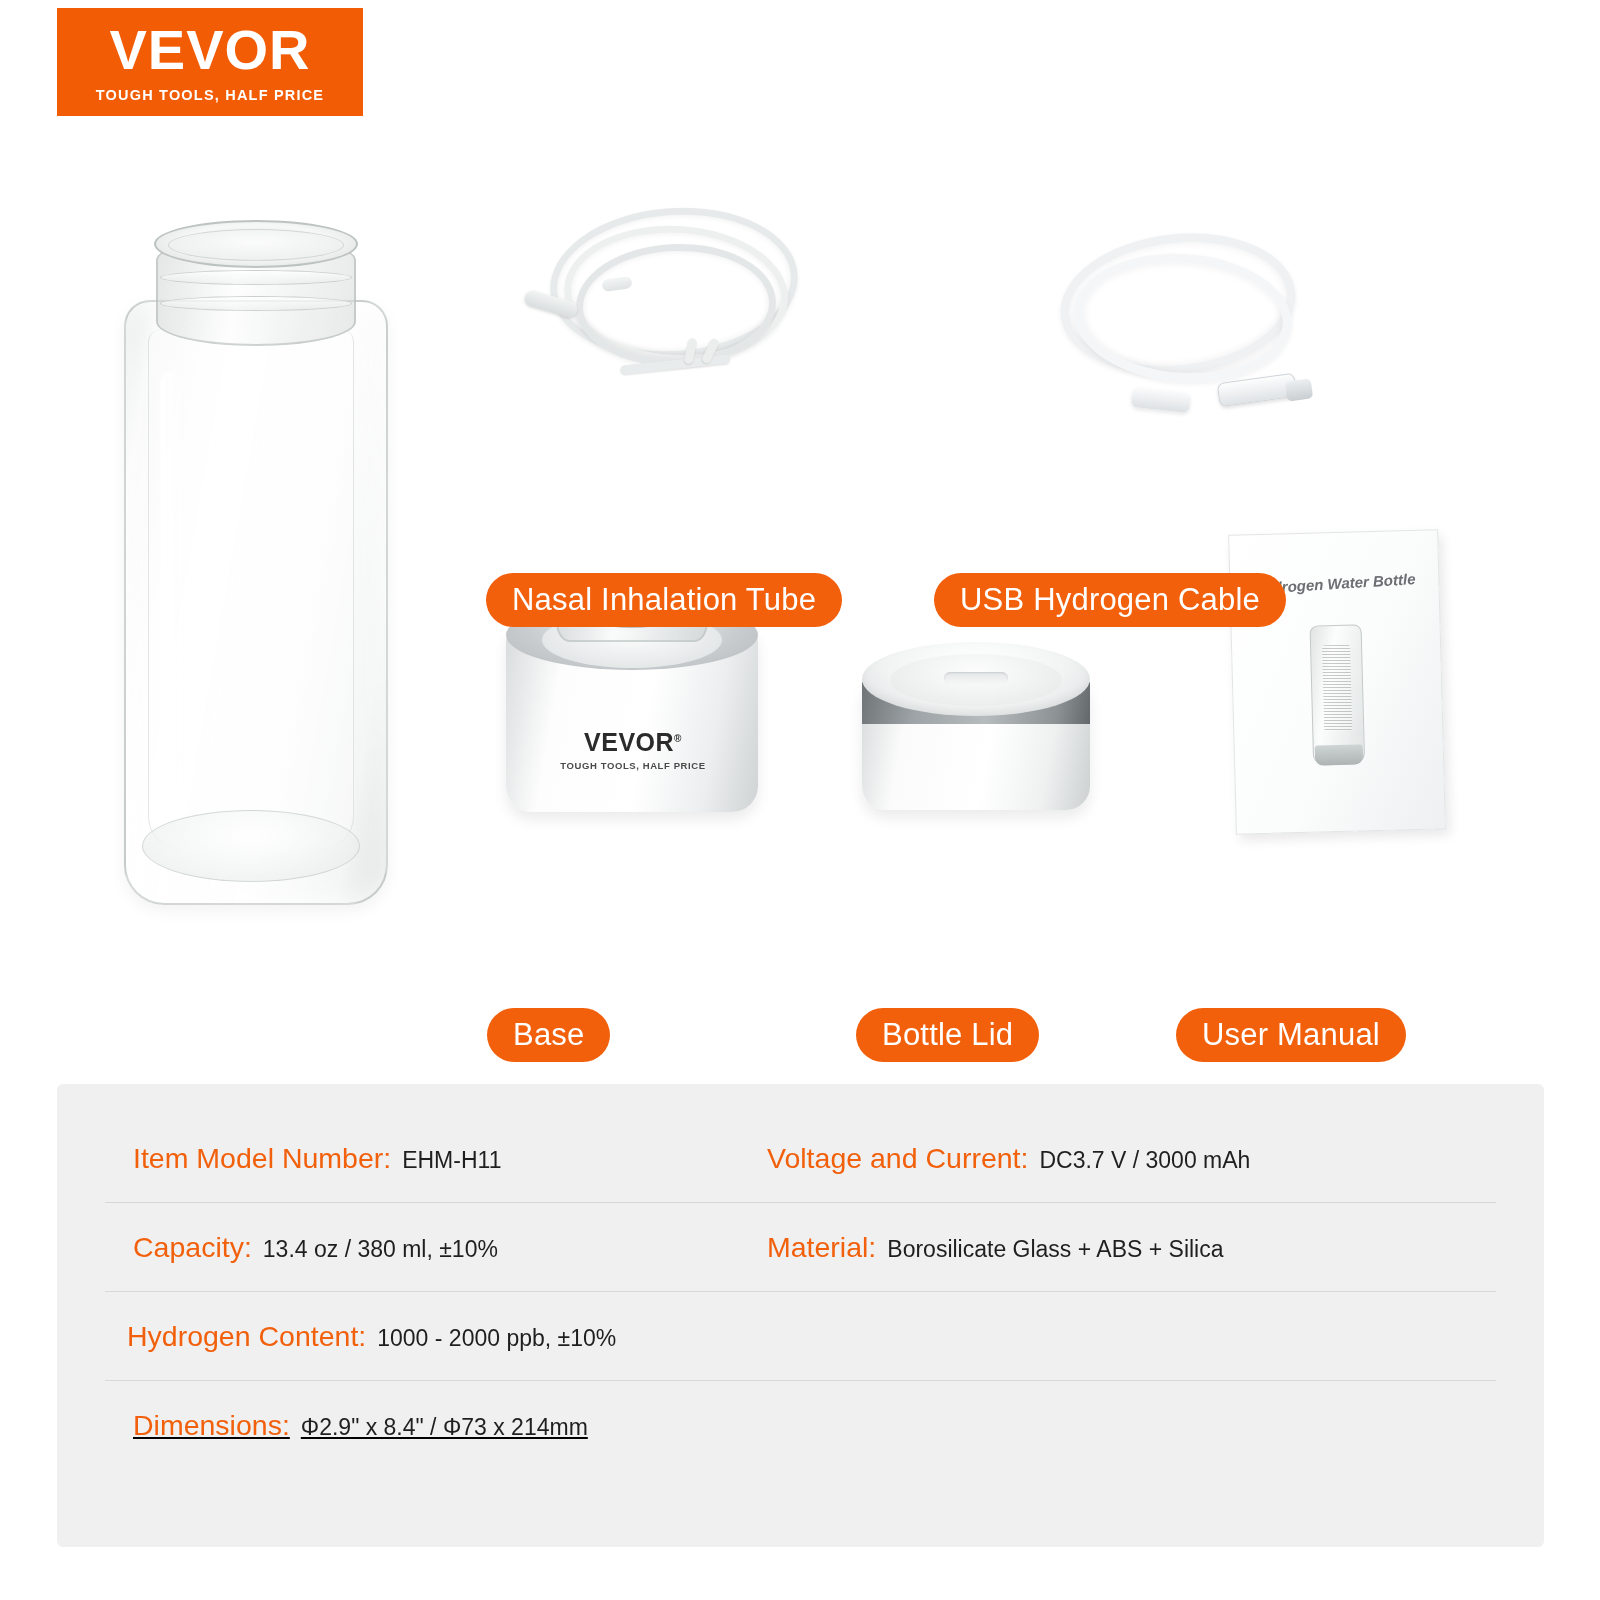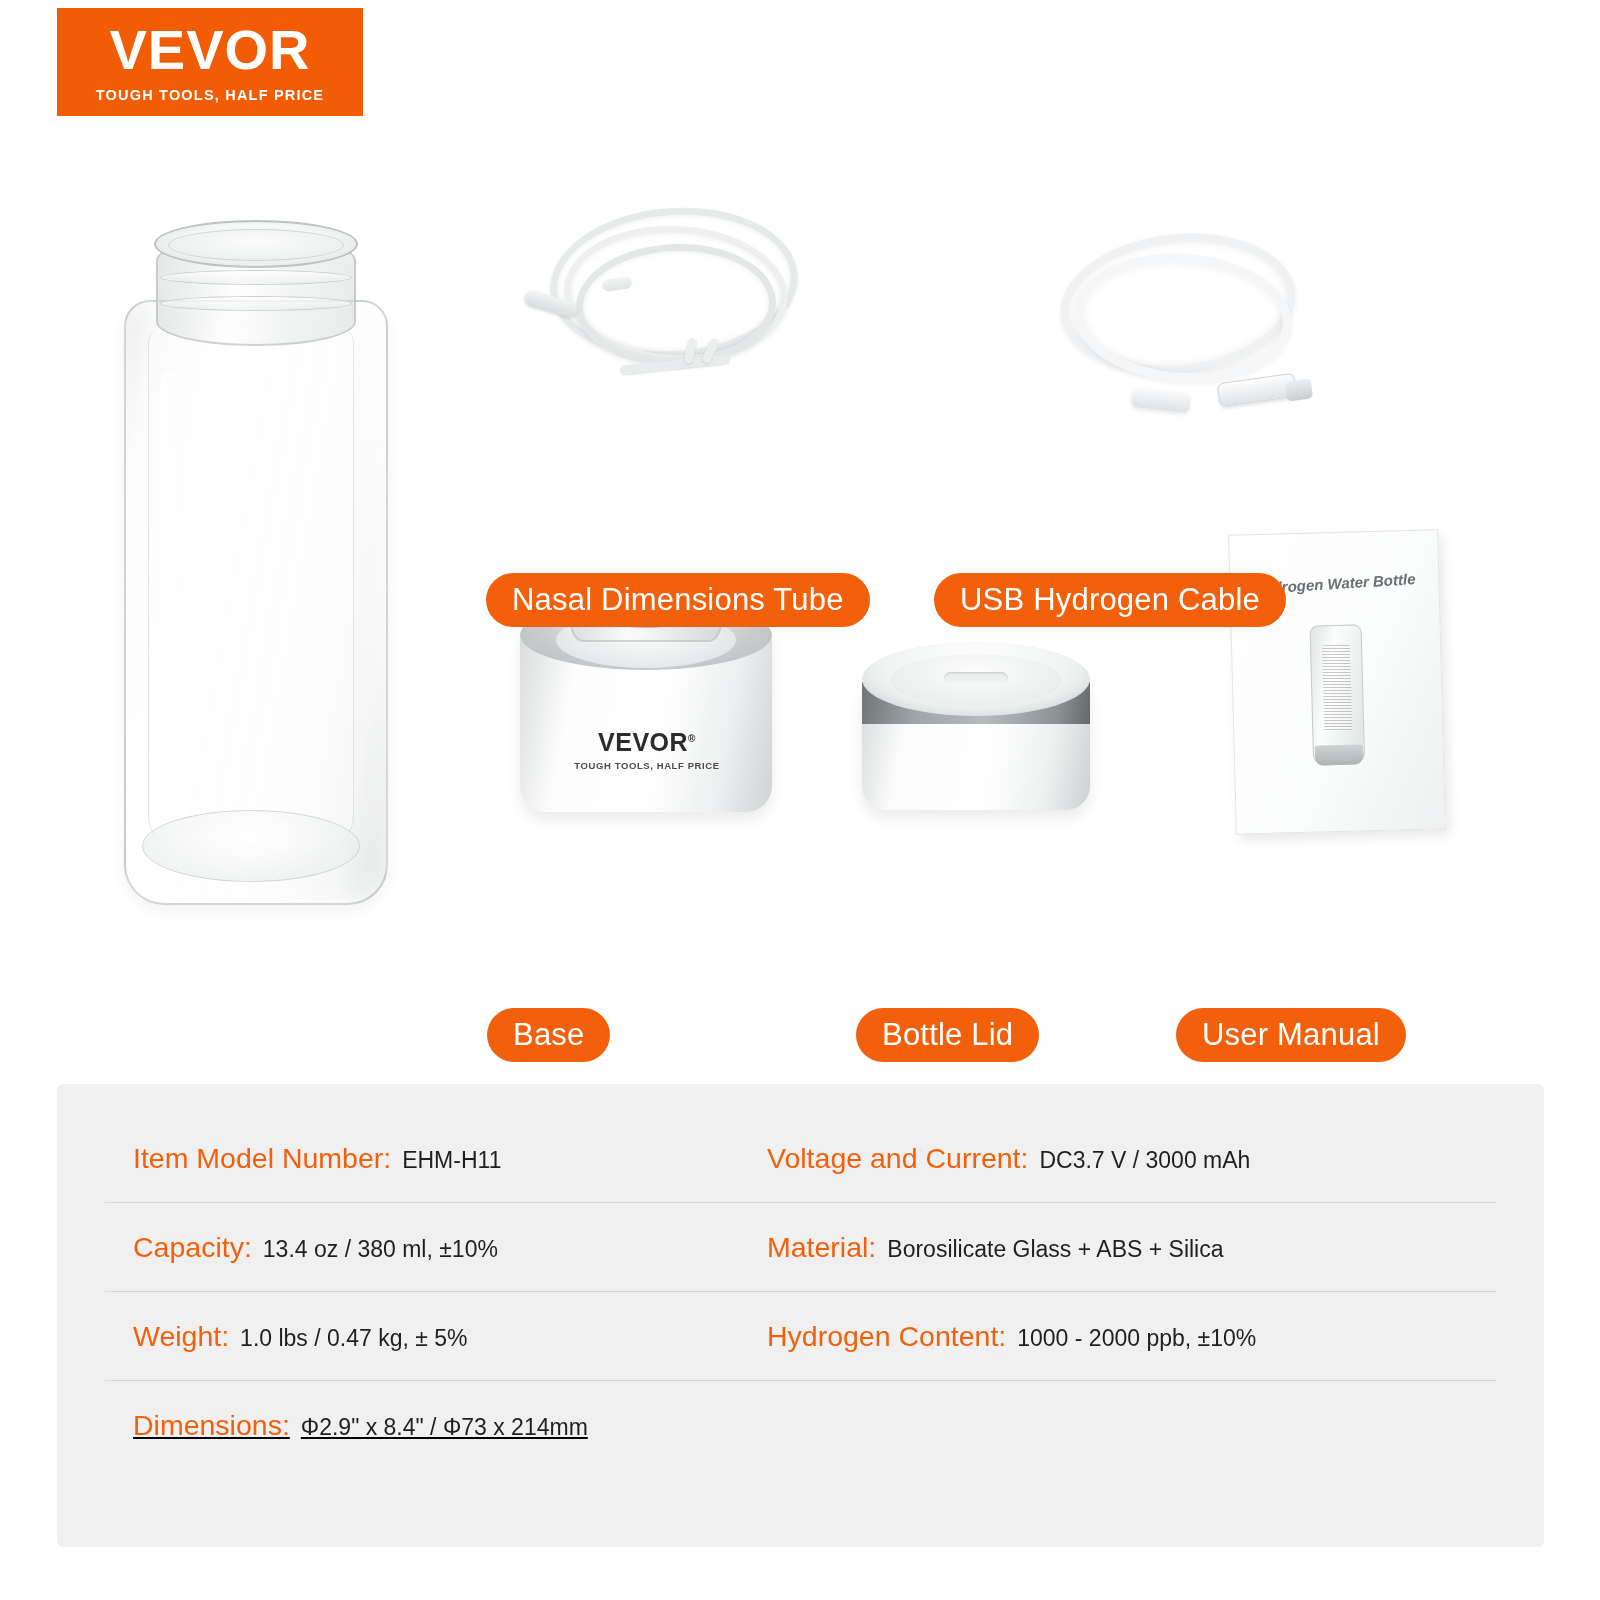--- a/index.html
+++ b/index.html
@@ -196,21 +196,21 @@
   }
   .usb-end {
     position: absolute; left: 92px; top: 160px;
     width: 58px; height: 20px; border-radius: 6px;
     background: linear-gradient(180deg,#fbfbfc,#dde1e4);
     transform: rotate(6deg);
     box-shadow: 0 2px 4px rgba(0,0,0,0.1);
   }
 
   
-  .base-wrap { position: absolute; left: 512px; top: 410px; width: 270px; height: 300px; }
+  .base-wrap { position: absolute; left: 498px; top: 410px; width: 270px; height: 300px; }
   .base-body {
     position: absolute; left: 8px; top: 86px;
     width: 252px; height: 186px;
     border-radius: 16px 16px 26px 26px;
     background: linear-gradient(100deg, #d8dbdc 0%, #fdfdfd 22%, #ffffff 55%, #eceeef 80%, #cfd3d4 100%);
     box-shadow: 0 8px 14px rgba(0,0,0,0.08);
   }
   .base-top-ring {
     position: absolute; left: 8px; top: 60px;
     width: 252px; height: 70px;
@@ -438,21 +438,21 @@
     <div class="lid-slot"></div>
   </div>
 
   <div class="manual">
     <div class="manual-title">Hydrogen Water Bottle</div>
     <div class="manual-pic"></div>
     <div class="manual-pic-fill"></div>
     <div class="manual-pic-cap"></div>
   </div>
 
-  <div class="pill" id="pill-tube">Nasal Dimensions Tube</div>
+  <div class="pill" id="pill-tube">Nasal Inhalation Tube</div>
   <div class="pill" id="pill-usb">USB Hydrogen Cable</div>
   <div class="pill" id="pill-base">Base</div>
   <div class="pill" id="pill-lid">Bottle Lid</div>
   <div class="pill" id="pill-man">User Manual</div>
 </div>
 
 <div class="spec">
 
   <div class="spec-row">
     <div class="spec-cell left">
@@ -470,24 +470,20 @@
       <span class="spec-key">Capacity:</span>
       <span class="spec-val">13.4 oz / 380 ml, ±10%</span>
     </div>
     <div class="spec-cell right">
       <span class="spec-key">Material:</span>
       <span class="spec-val">Borosilicate Glass + ABS + Silica</span>
     </div>
   </div>
 
   <div class="spec-row">
-    <div class="spec-cell left">
-      <span class="spec-key">Weight:</span>
-      <span class="spec-val">1.0 lbs / 0.47 kg, ± 5%</span>
-    </div>
     <div class="spec-cell right">
       <span class="spec-key">Hydrogen Content:</span>
       <span class="spec-val">1000 - 2000 ppb, ±10%</span>
     </div>
   </div>
 
   <div class="spec-row">
     <div class="spec-cell full">
       <span class="spec-key">Dimensions:</span>
       <span class="spec-val">Φ2.9" x 8.4" / Φ73 x 214mm</span>

